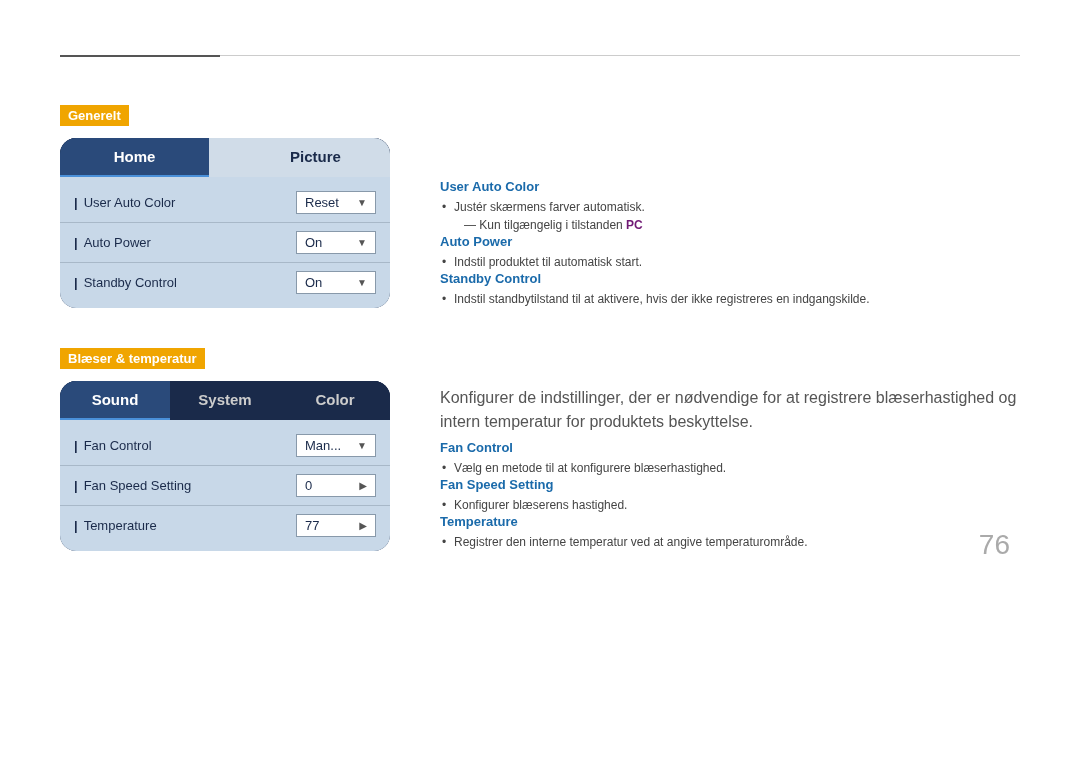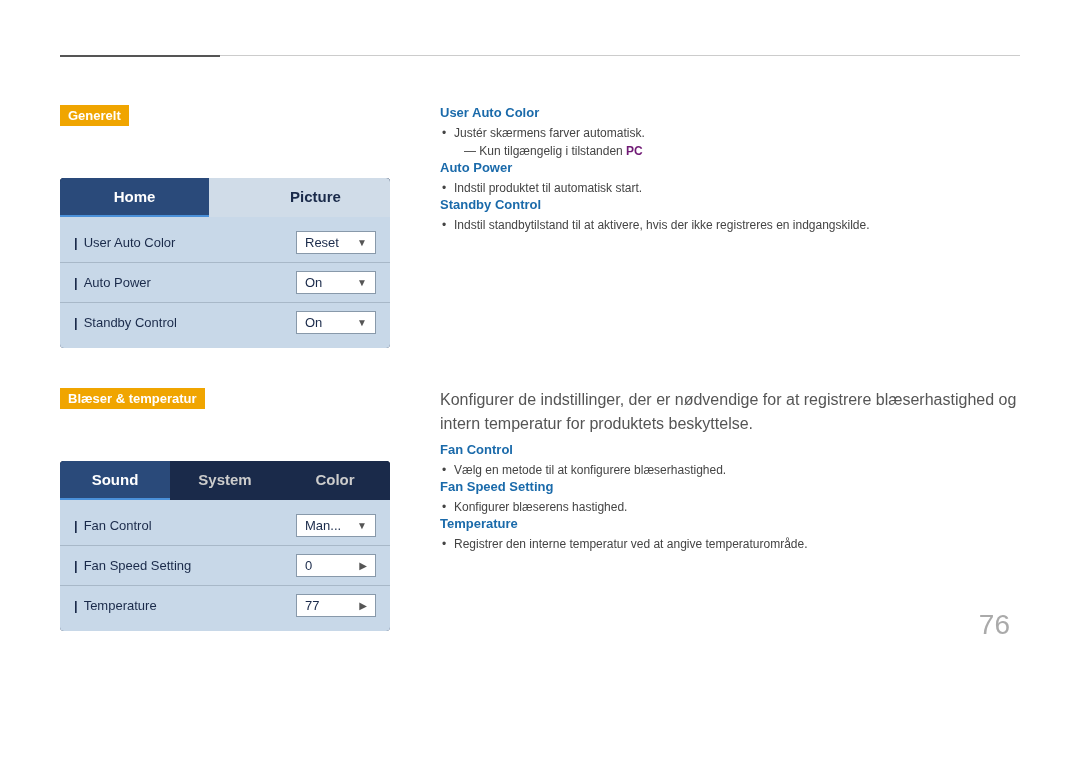--- a/index.html
+++ b/index.html
@@ -46,43 +46,43 @@
       font-size: 13px;
       padding: 3px 8px;
       margin-bottom: 12px;
     }
 
     
     .section-row {
       display: flex;
       gap: 40px;
       margin-top: 65px;
+      align-items: flex-end;
     }
 
     .section-row.second {
       margin-top: 40px;
     }
 
     .left-col {
       width: 340px;
       flex-shrink: 0;
     }
 
     .right-col {
       flex: 1;
       padding-top: 0;
     }
 
     
     .menu-panel {
       background: #1a2a4a;
-      border-radius: 4px;
+      border-radius: 16px;
       overflow: hidden;
       width: 330px;
-      margin-top: 40px;
     }
 
     .menu-tabs {
       display: flex;
       background: #1a2a4a;
     }
 
     .menu-tab {
       flex: 1;
       padding: 10px 0;

